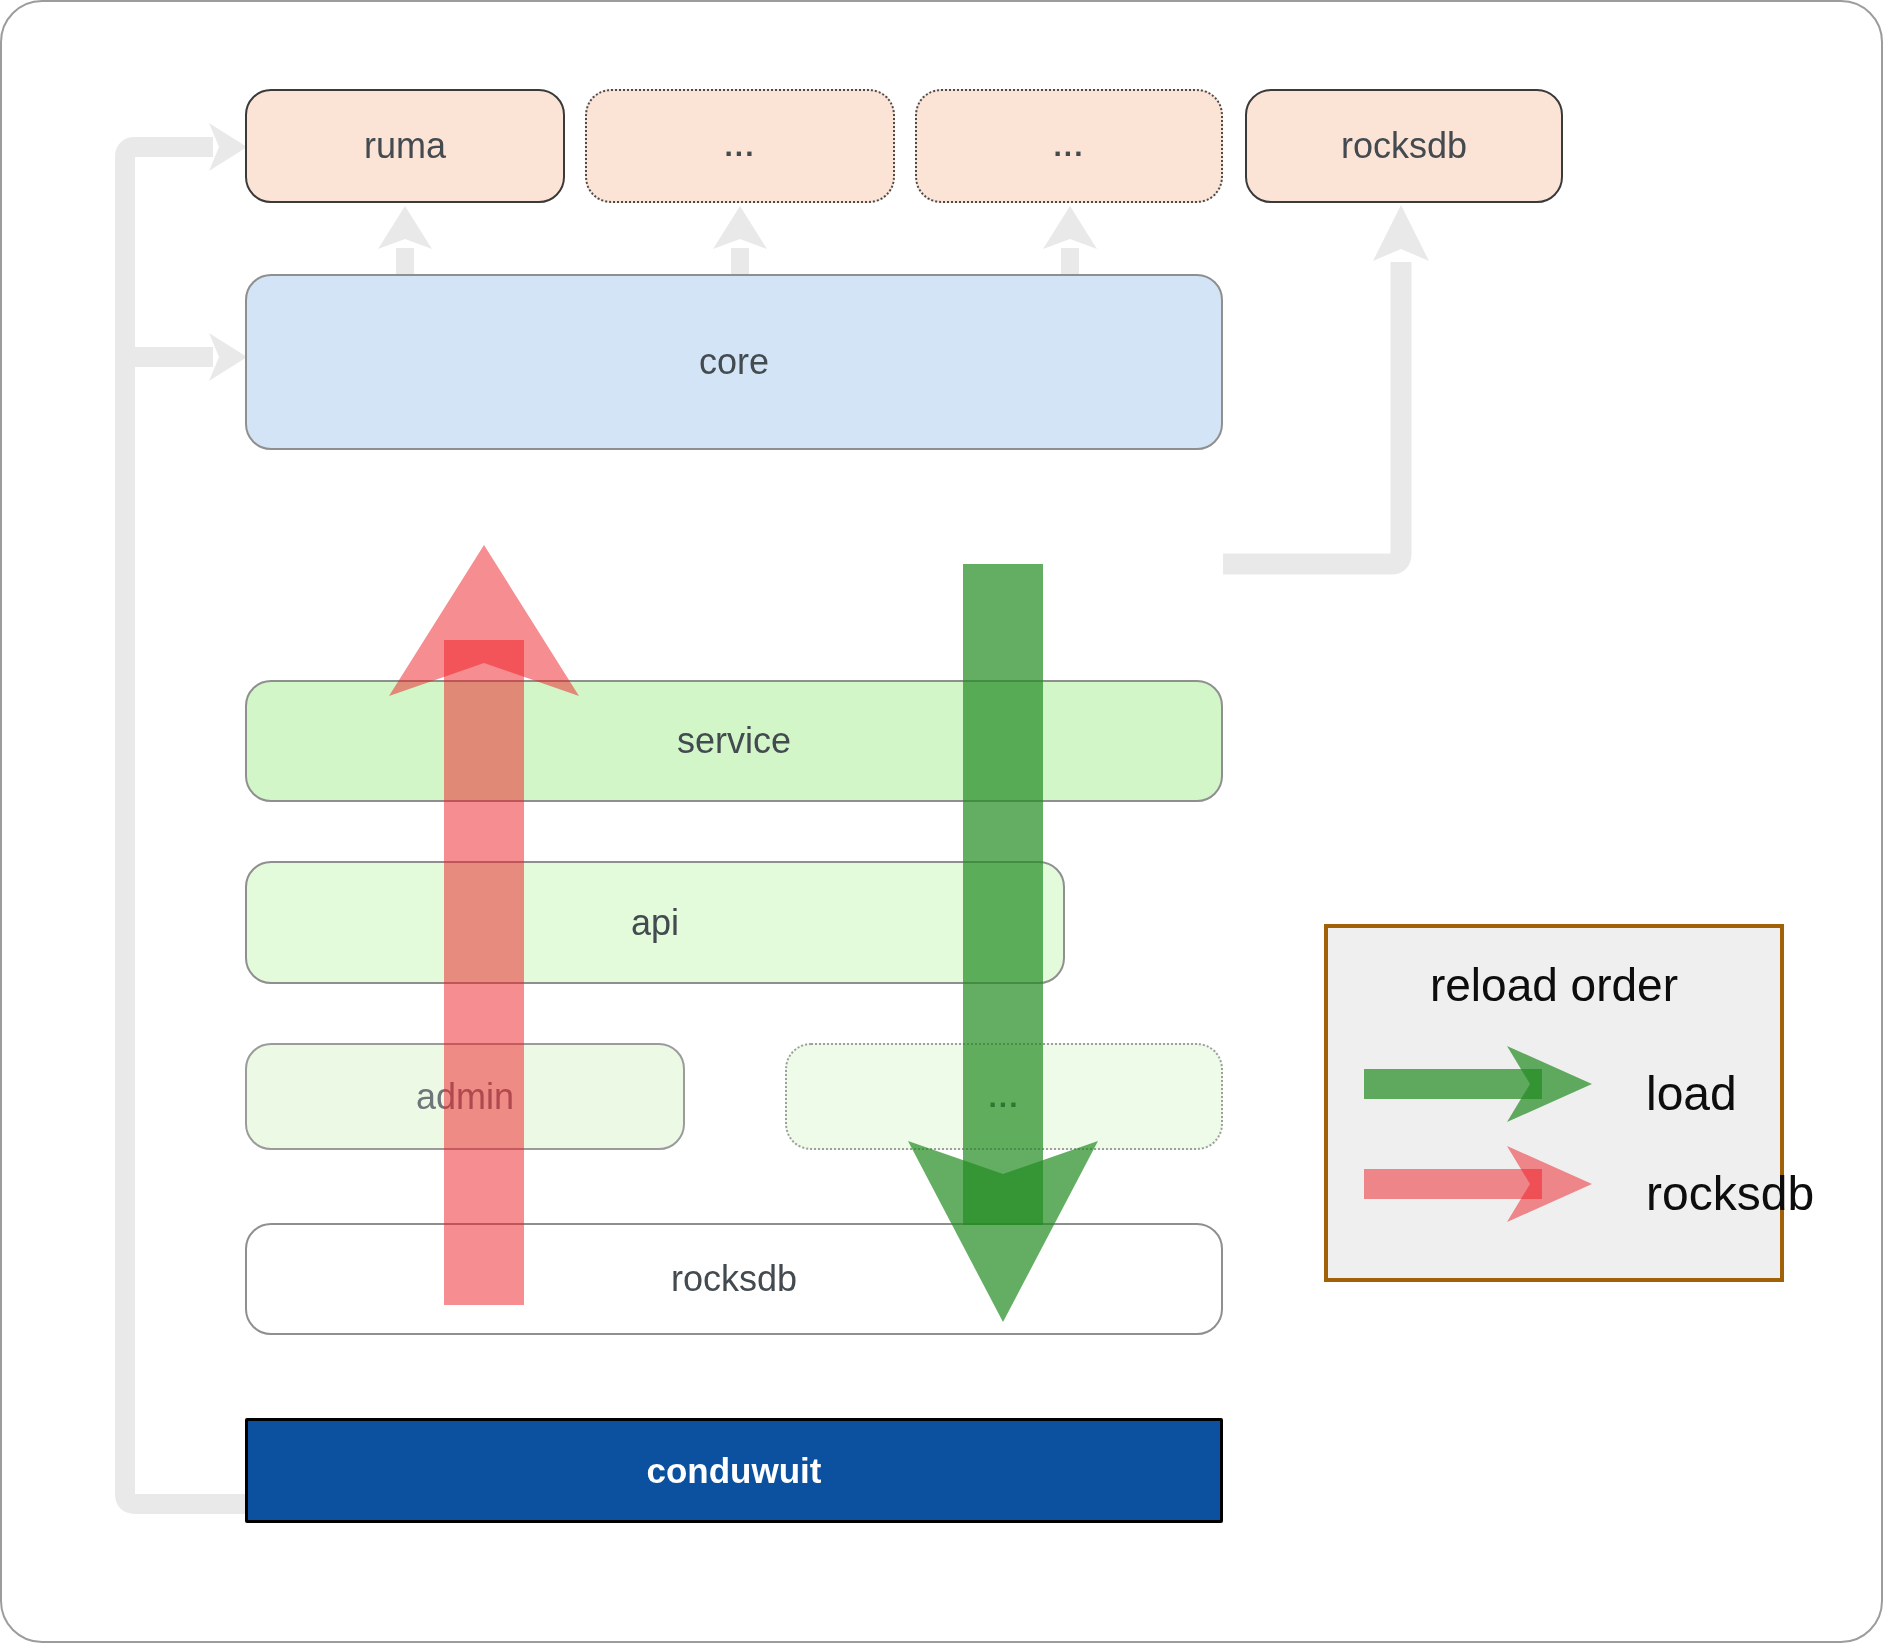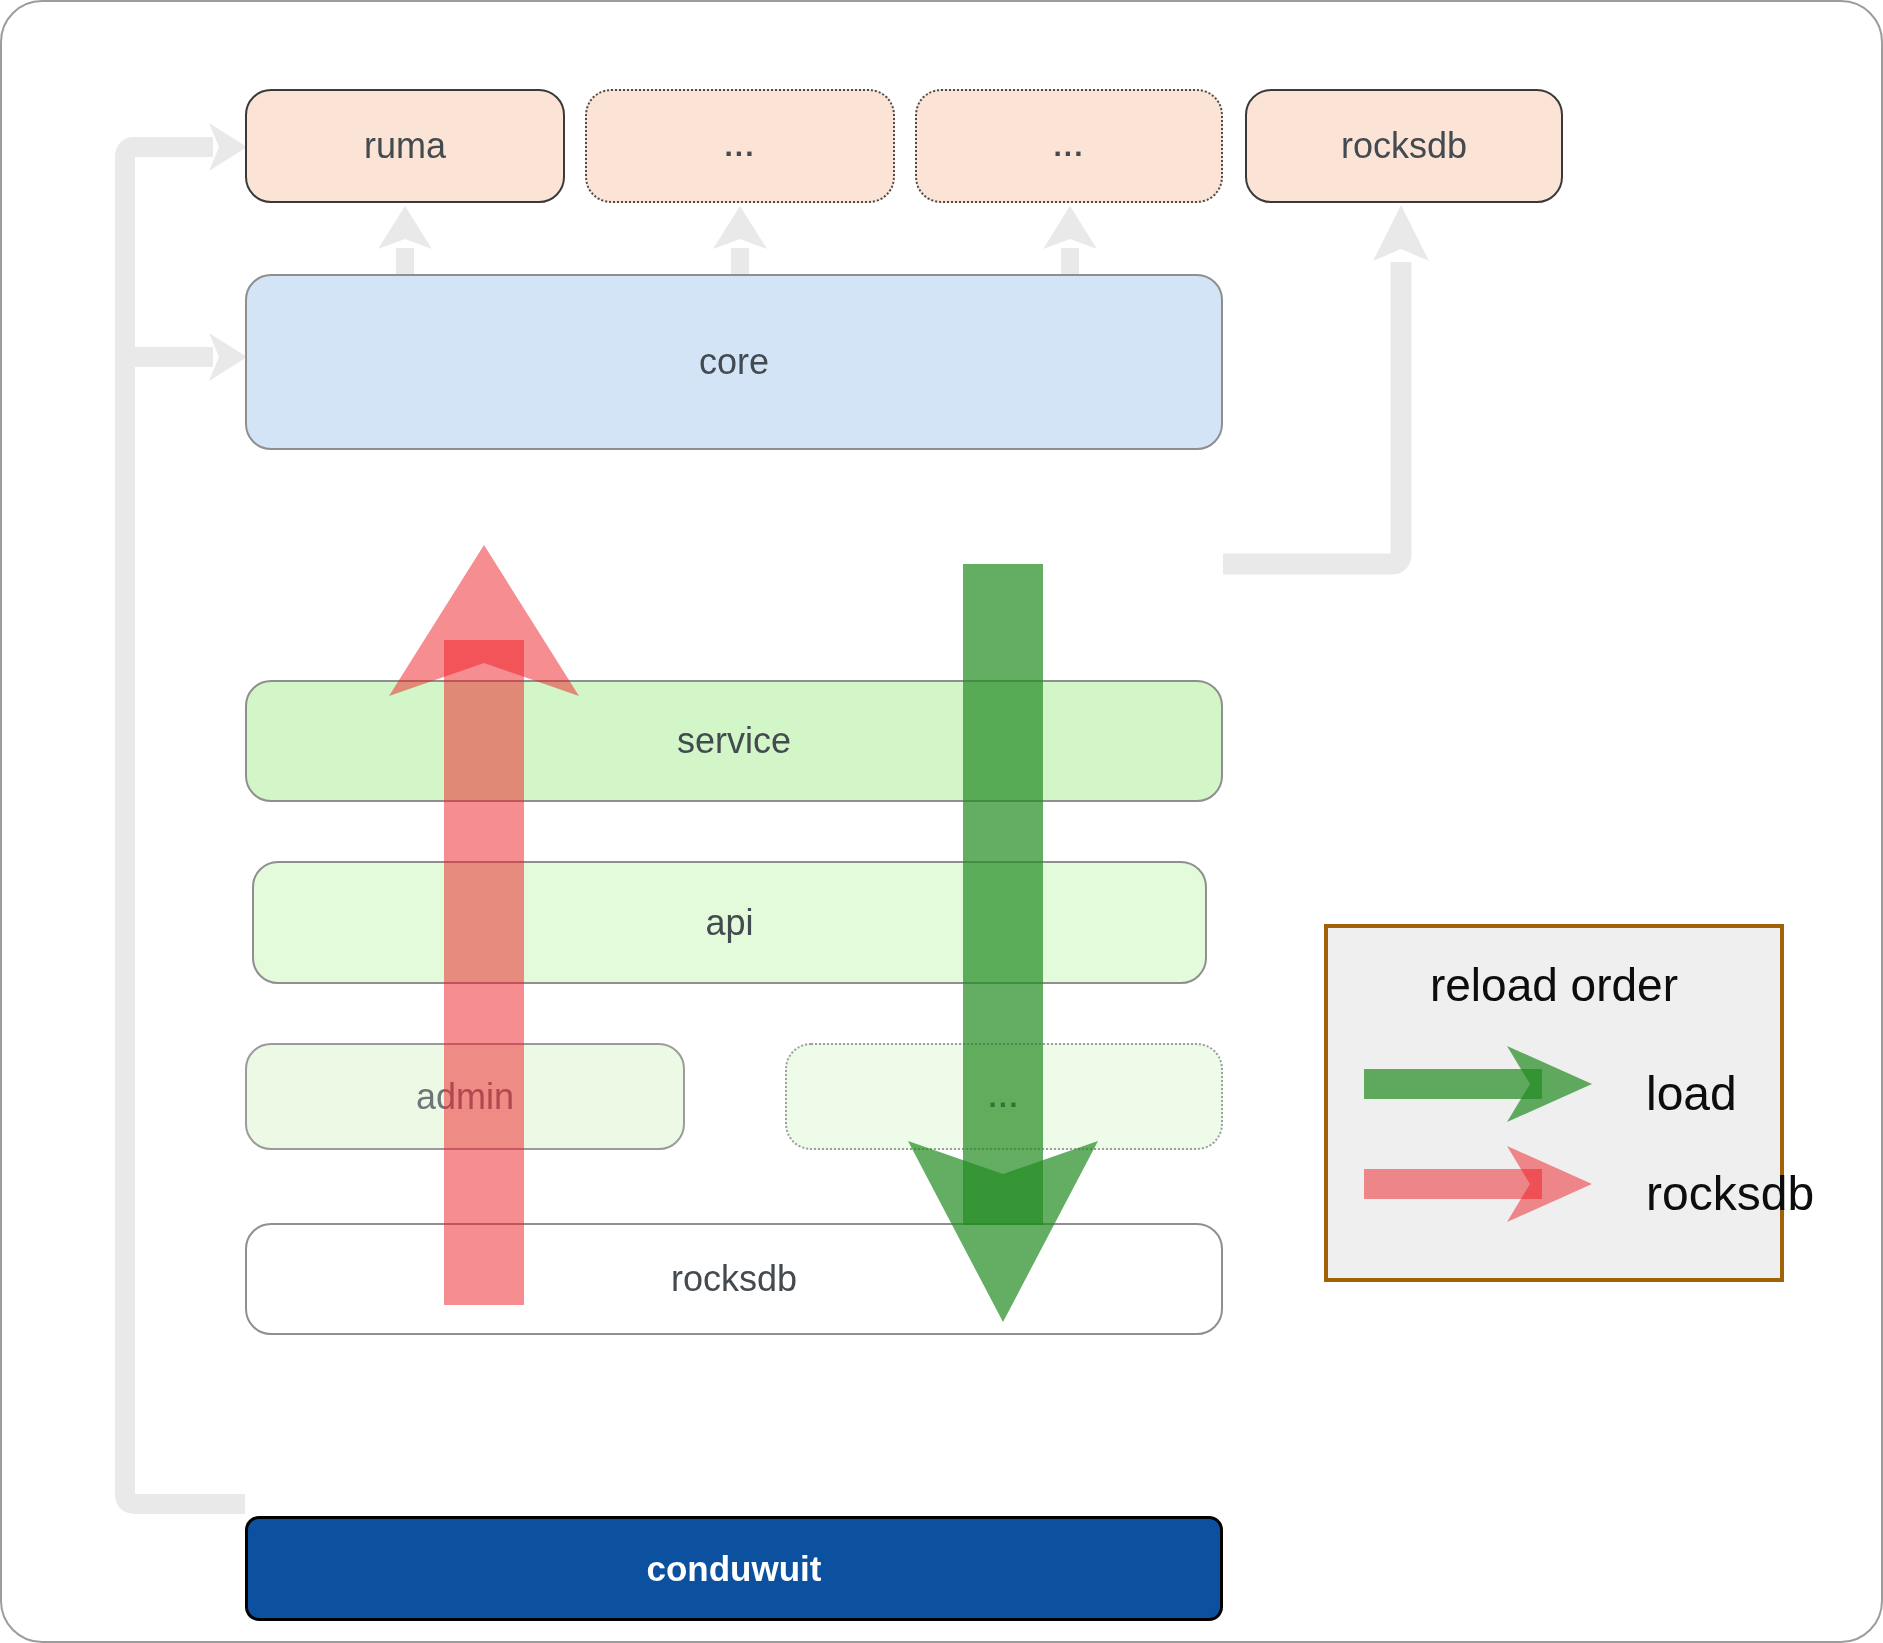--- a/index.html
+++ b/index.html
@@ -15,26 +15,26 @@
   .dots{font-weight:bold;font-size:30px;letter-spacing:2px;}
   
   .b-ruma   {left:243px;top:87px;width:320px;height:114px;background:#fbe3d5;border:2px solid #3a3a3a;}
   .b-dots1  {left:583px;top:87px;width:310px;height:114px;background:#fbe3d5;border:2px dotted #4b4b4b;}
   .b-dots2  {left:913px;top:87px;width:308px;height:114px;background:#fbe3d5;border:2px dotted #4b4b4b;}
   .b-rocksdb{left:1243px;top:87px;width:318px;height:114px;background:#fbe3d5;border:2px solid #3a3a3a;}
   
   .b-core    {left:243px;top:272px;width:978px;height:176px;background:#d2e4f6;border:2px solid #8f8f8f;}
   .b-database{left:243px;top:501px;width:978px;height:122px;background:#a6fa97;border:2px solid #8f8f8f;}
   .b-service {left:243px;top:678px;width:978px;height:122px;background:#d2f6c8;border:2px solid #8f8f8f;}
-  .b-api     {left:250px;top:859px;width:955px;height:123px;background:#e3fadb;border:2px solid #8f8f8f;}
+  .b-api     {left:243px;top:859px;width:820px;height:123px;background:#e3fadb;border:2px solid #8f8f8f;}
   .b-admin   {left:243px;top:1041px;width:440px;height:107px;background:#ecfae5;border:2px solid #9b9b9b;color:#70757a;}
   .b-dots3   {left:783px;top:1041px;width:438px;height:107px;background:#eefbe8;border:2px dotted #9e9e9e;}
   .b-router  {left:243px;top:1221px;width:978px;height:112px;background:#ffffff;border:2px solid #8f8f8f;}
-  .b-conduwuit{left:243px;top:1514px;width:978px;height:105px;background:#0b51a0;border:3px solid #000000;
-               border-radius:14px;color:#ffffff;font-weight:bold;font-size:35px;}
+  .b-conduwuit{left:243px;top:1416px;width:978px;height:105px;background:#0b51a0;border:3px solid #000000;
+               border-radius:2px;color:#ffffff;font-weight:bold;font-size:35px;}
   
   .legend{
     position:absolute;left:1322px;top:922px;width:460px;height:358px;box-sizing:border-box;
     background:#efefef;border:4px solid #a16207;z-index:2;
   }
   .legend-title{position:absolute;left:0;right:0;top:30px;text-align:center;font-size:46px;color:#0d0d0d;}
   .legend-label{position:absolute;font-size:48px;color:#0d0d0d;}
   .legend-label.load{left:318px;top:138px;}
   .legend-label.unload{left:318px;top:238px;}
   .overlay{z-index:3;}

